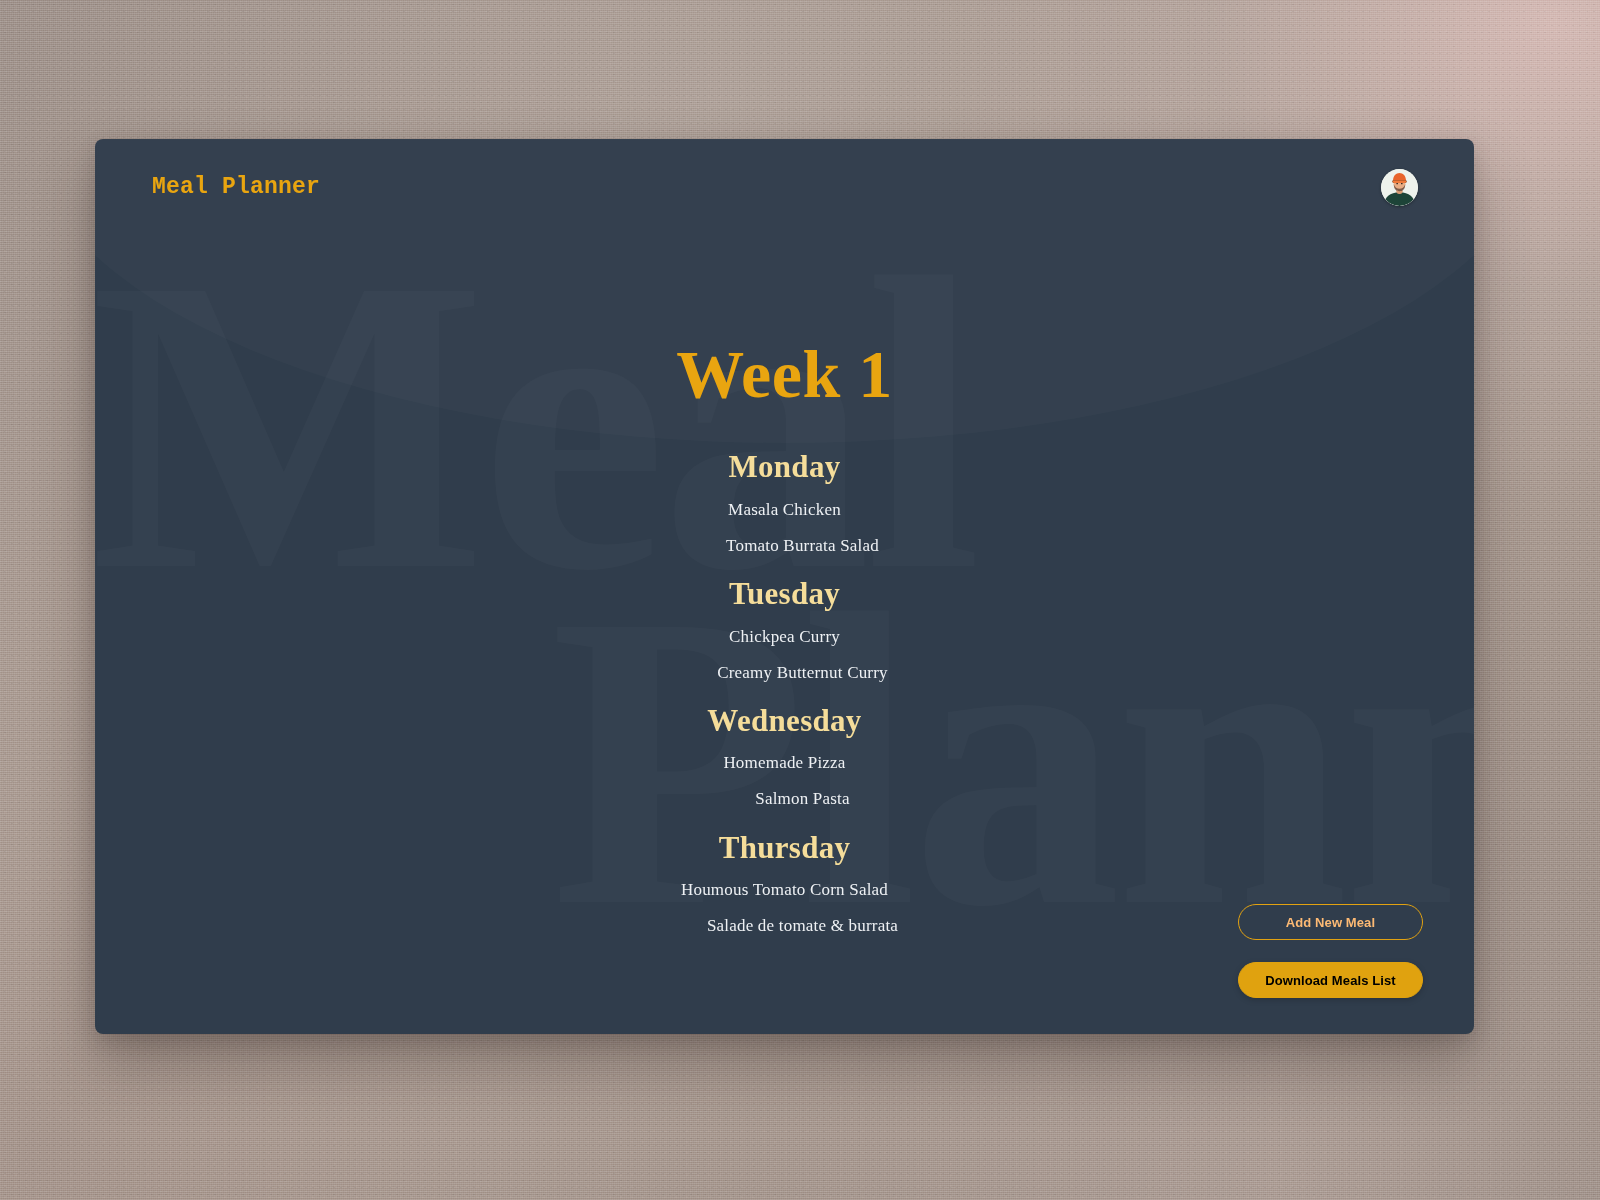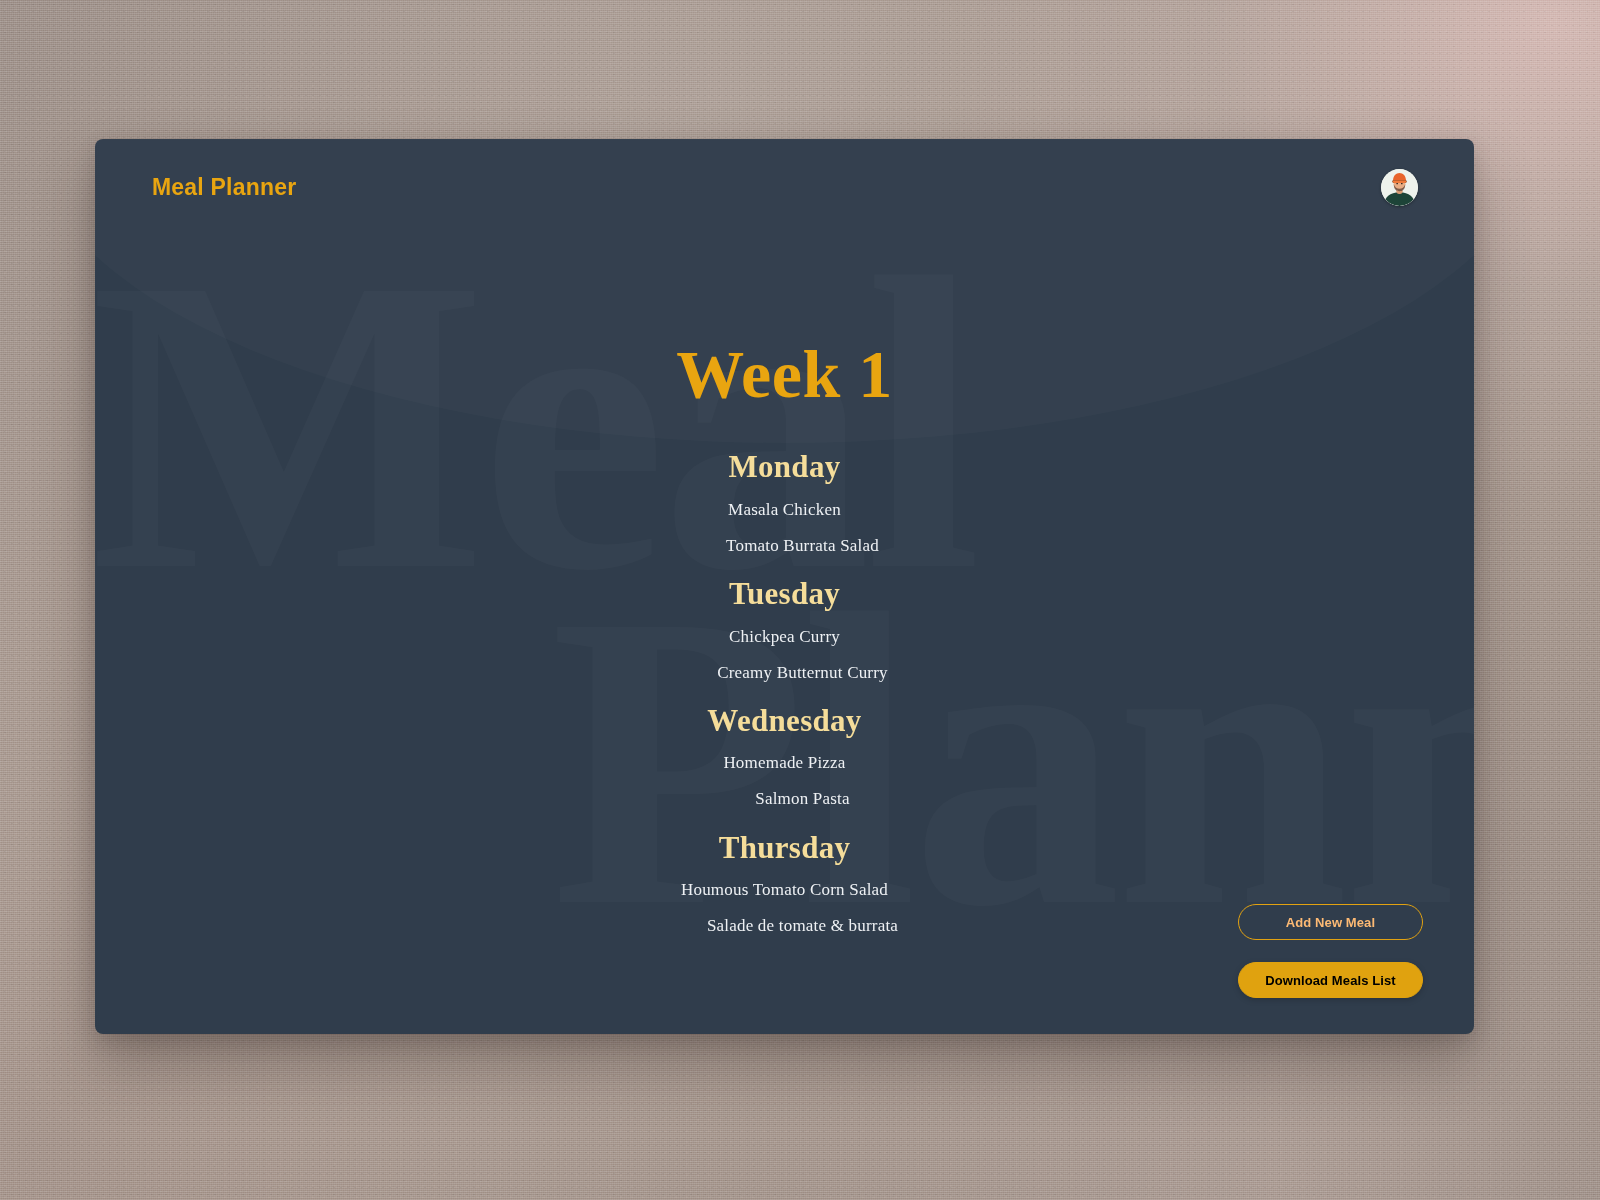--- a/index.html
+++ b/index.html
@@ -86,21 +86,21 @@
 
   
   #app-header {
     position:absolute;
     left:0; top:0; right:0; height:96px;
     display:flex; align-items:center; justify-content:space-between;
     padding:0 56px 0 57px;
     z-index:5;
   }
   #brand-logo {
-    font-family:Liberation Sans, sans-serif;
+    font-family:Liberation Mono, monospace;
     font-weight:700;
     font-size:23px;
     letter-spacing:0.2px;
     color:#e9a510;
   }
 
   #avatar {
     width:37px; height:37px;
     border-radius:50%;
     overflow:hidden;

